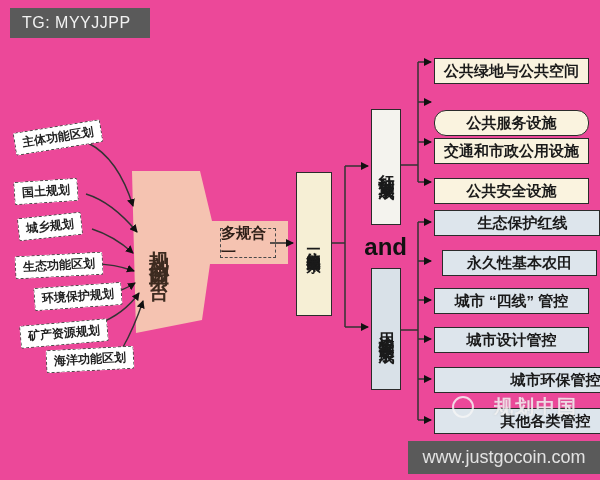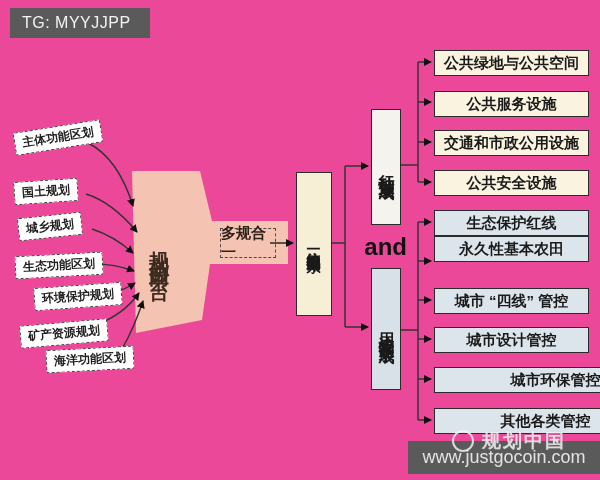--- a/index.html
+++ b/index.html
@@ -19,21 +19,21 @@
     position:absolute;background:#fff;border:1.5px dashed #4a4a4a;border-radius:2px;
     font-size:12px;font-weight:bold;padding:2px 7px;white-space:nowrap;color:#222;
   }
 
   
   .rbox{
     position:absolute;left:434px;width:153px;height:24px;border:1.6px solid #2b2b2b;
     display:flex;align-items:center;justify-content:center;
     font-size:15px;font-weight:bold;white-space:nowrap;
   }
-  .cream{background:#faf3df;}
+  .cream{background:#faf3df;margin-top:8px;}
   .blue{background:#dde5ec;}
 
   
   .vtext{writing-mode:vertical-lr;text-orientation:upright;font-weight:bold;}
   #unified-box{
     position:absolute;left:296px;top:172px;width:34px;height:142px;background:#f6efd5;
     border:1.6px solid #2b2b2b;display:flex;align-items:center;justify-content:center;
     font-size:14px;letter-spacing:1px;
   }
   #action-box{
@@ -56,23 +56,23 @@
     display:flex;align-items:center;justify-content:center;
   }
   #integration-tag{
     position:absolute;left:214px;top:228px;width:54px;height:28px;
     border:1.6px dashed #4a4a4a;display:flex;align-items:center;justify-content:center;
     font-size:15px;font-weight:bold;color:#2e1f18;margin-left:6px;
   }
 
   
   #watermark{
-    position:absolute;left:452px;top:394px;display:flex;align-items:center;gap:8px;
+    position:absolute;left:452px;top:394px;display:flex;align-items:center;gap:20px;
     color:rgba(245,245,245,0.82);font-weight:bold;font-size:19px;letter-spacing:2px;
-    text-shadow:0 0 2px rgba(150,150,150,.35);z-index:5;pointer-events:none;margin-top:34px;
+    text-shadow:0 0 2px rgba(150,150,150,.35);z-index:5;pointer-events:none;
   }
   #watermark .wm-circle{
     width:22px;height:22px;border-radius:50%;border:2px solid rgba(245,245,245,0.82);
     box-sizing:border-box;
   }
 </style>
 </head>
 <body>
 
 <div id="canvas">
@@ -150,26 +150,26 @@
 
   <div id="action-box">
     <span class="vtext">行动计划集成</span>
   </div>
   <div id="and-label">and</div>
   <div id="use-box">
     <span class="vtext">用途管制集成</span>
   </div>
 
   <div class="rbox cream" style="top:50px;">公共绿地与公共空间</div>
-  <div class="rbox cream" style="top:91px;">公共服务设施</div>
+  <div class="rbox cream" style="top:102px;border-radius:12px;">公共服务设施</div>
   <div class="rbox cream" style="top:130px;">交通和市政公用设施</div>
   <div class="rbox cream" style="top:170px;">公共安全设施</div>
 
-  <div class="rbox blue" style="top:210px;">生态保护红线</div>
-  <div class="rbox blue" style="top:236px;">永久性基本农田</div>
+  <div class="rbox blue" style="top:210px;padding-left:11px;">生态保护红线</div>
+  <div class="rbox blue" style="top:250px;margin-left:8px;">永久性基本农田</div>
   <div class="rbox blue" style="top:288px;">城市 “四线” 管控</div>
   <div class="rbox blue" style="top:327px;">城市设计管控</div>
   <div class="rbox blue" style="top:367px;padding-left:44px;">城市环保管控</div>
   <div class="rbox blue" style="top:408px;padding-left:34px;">其他各类管控</div>
 
   <div id="watermark">
     <span class="wm-circle"></span>
     <span>规划中国</span>
   </div>
 

